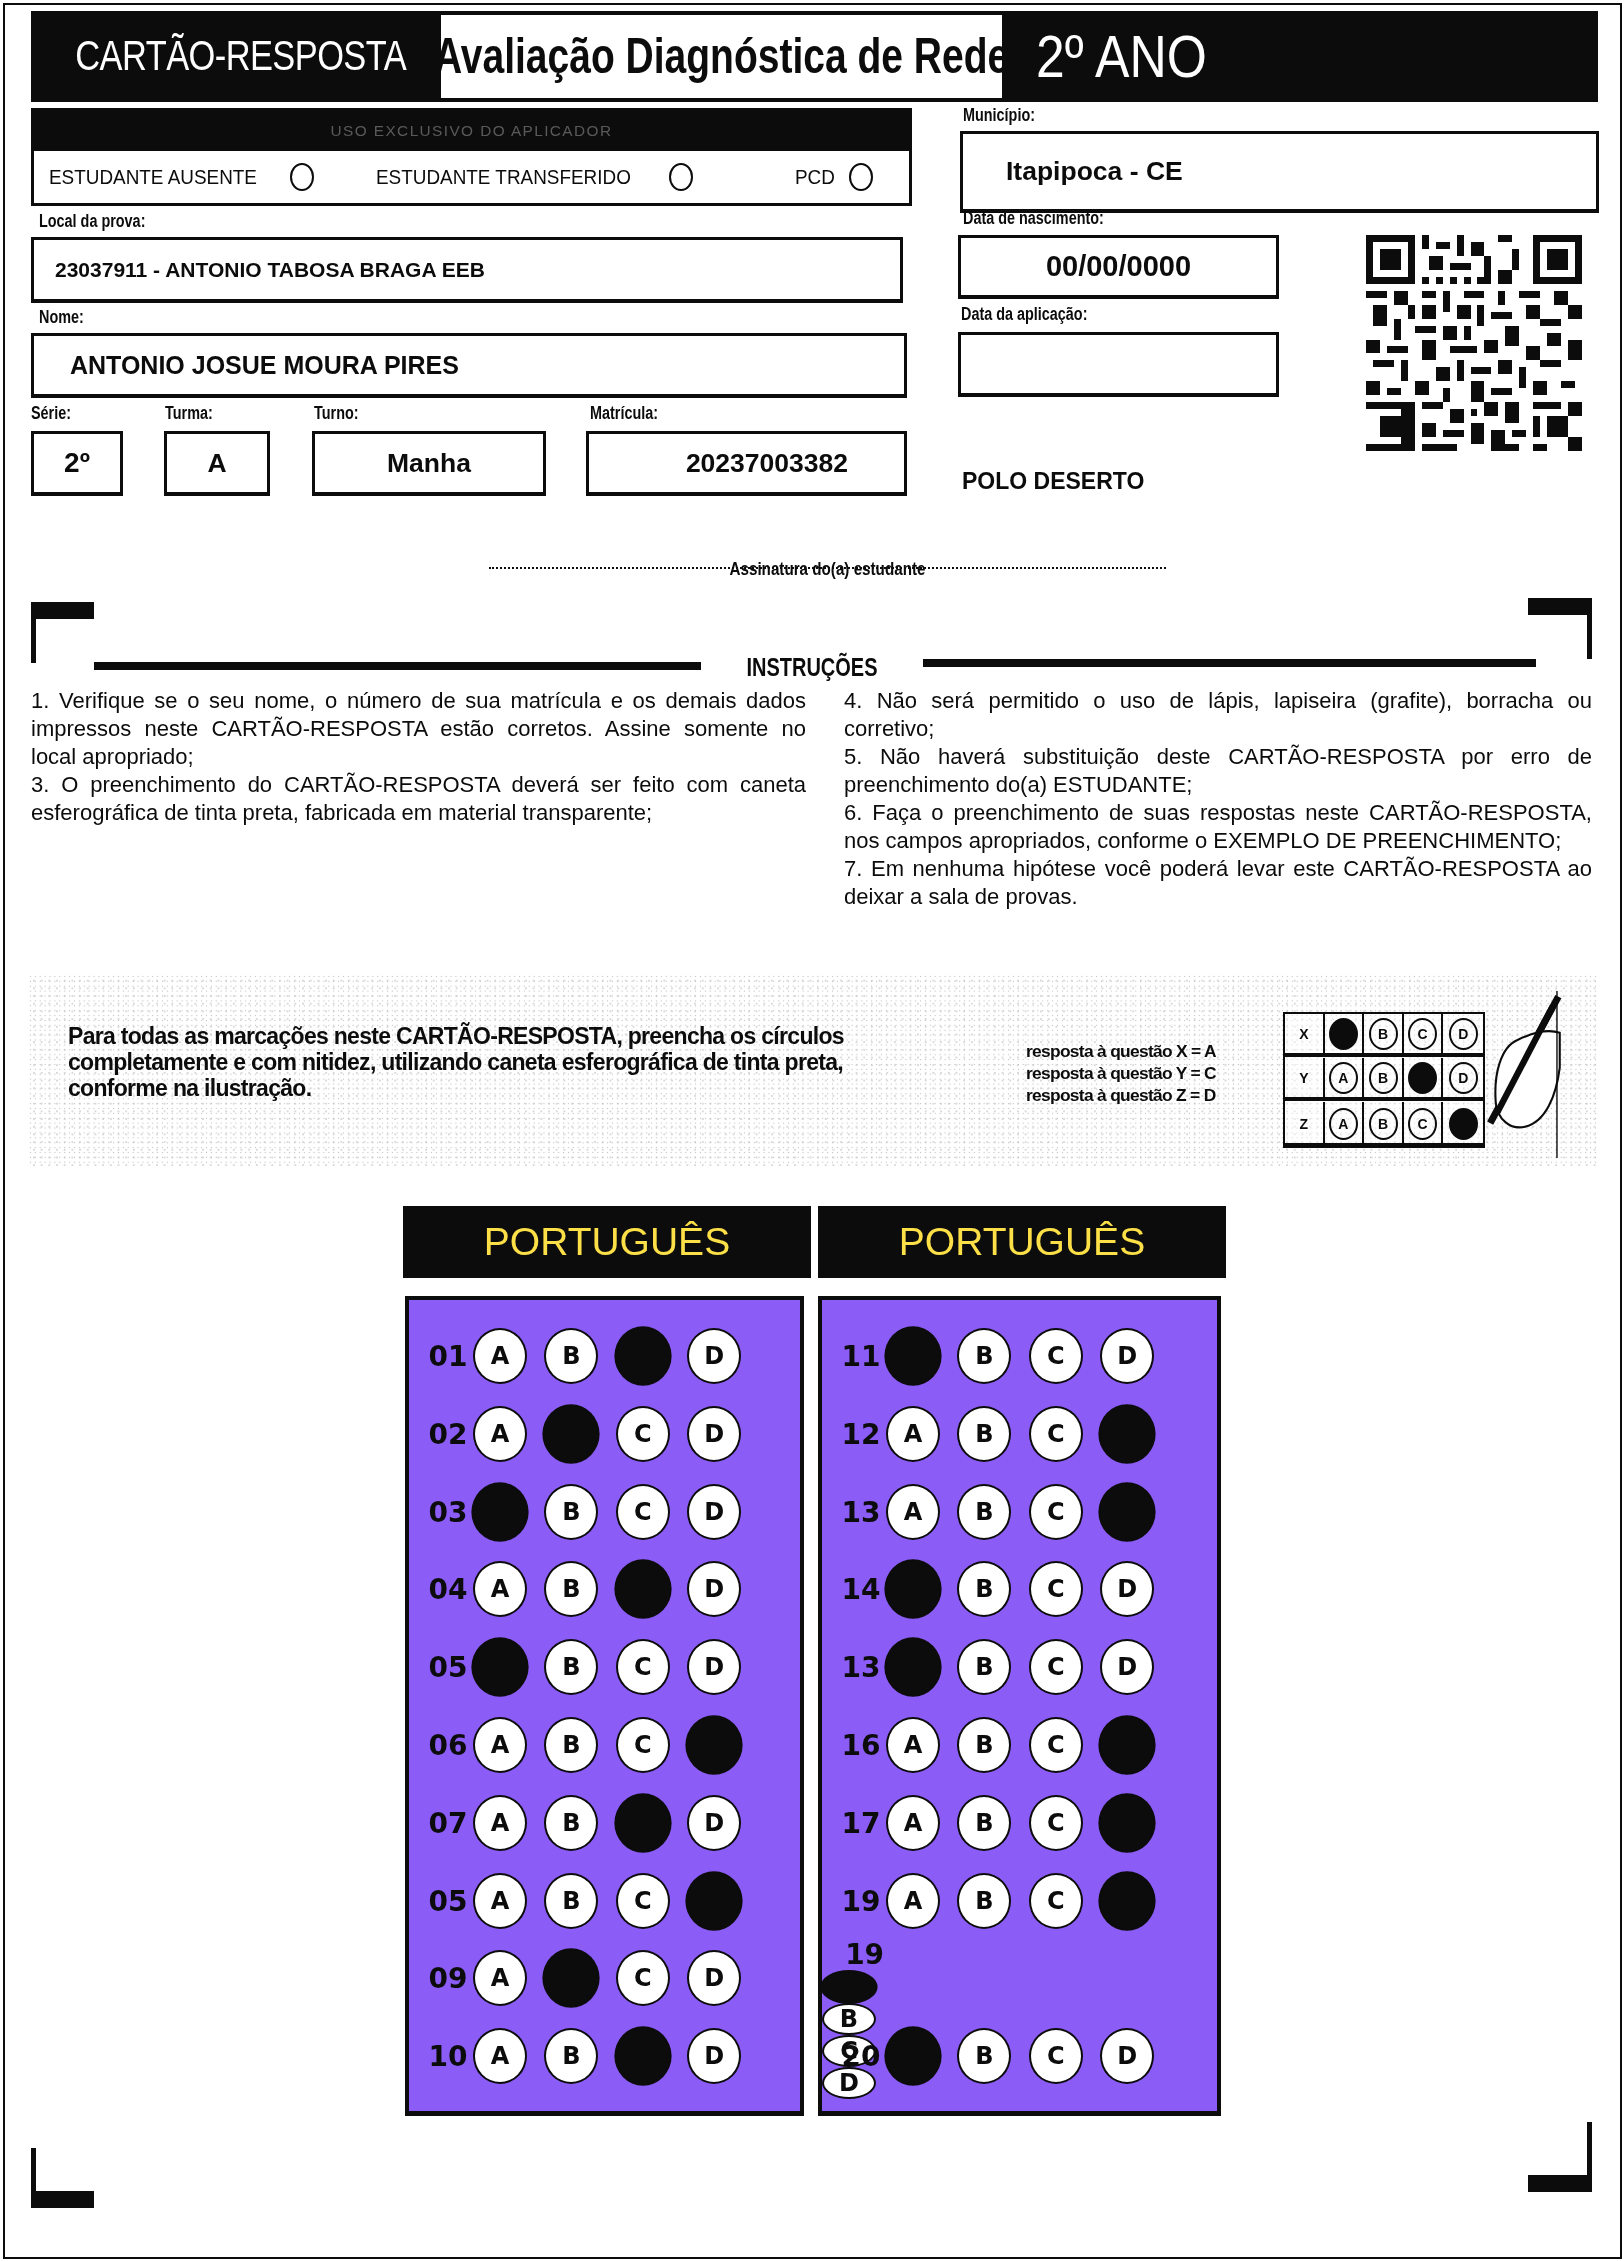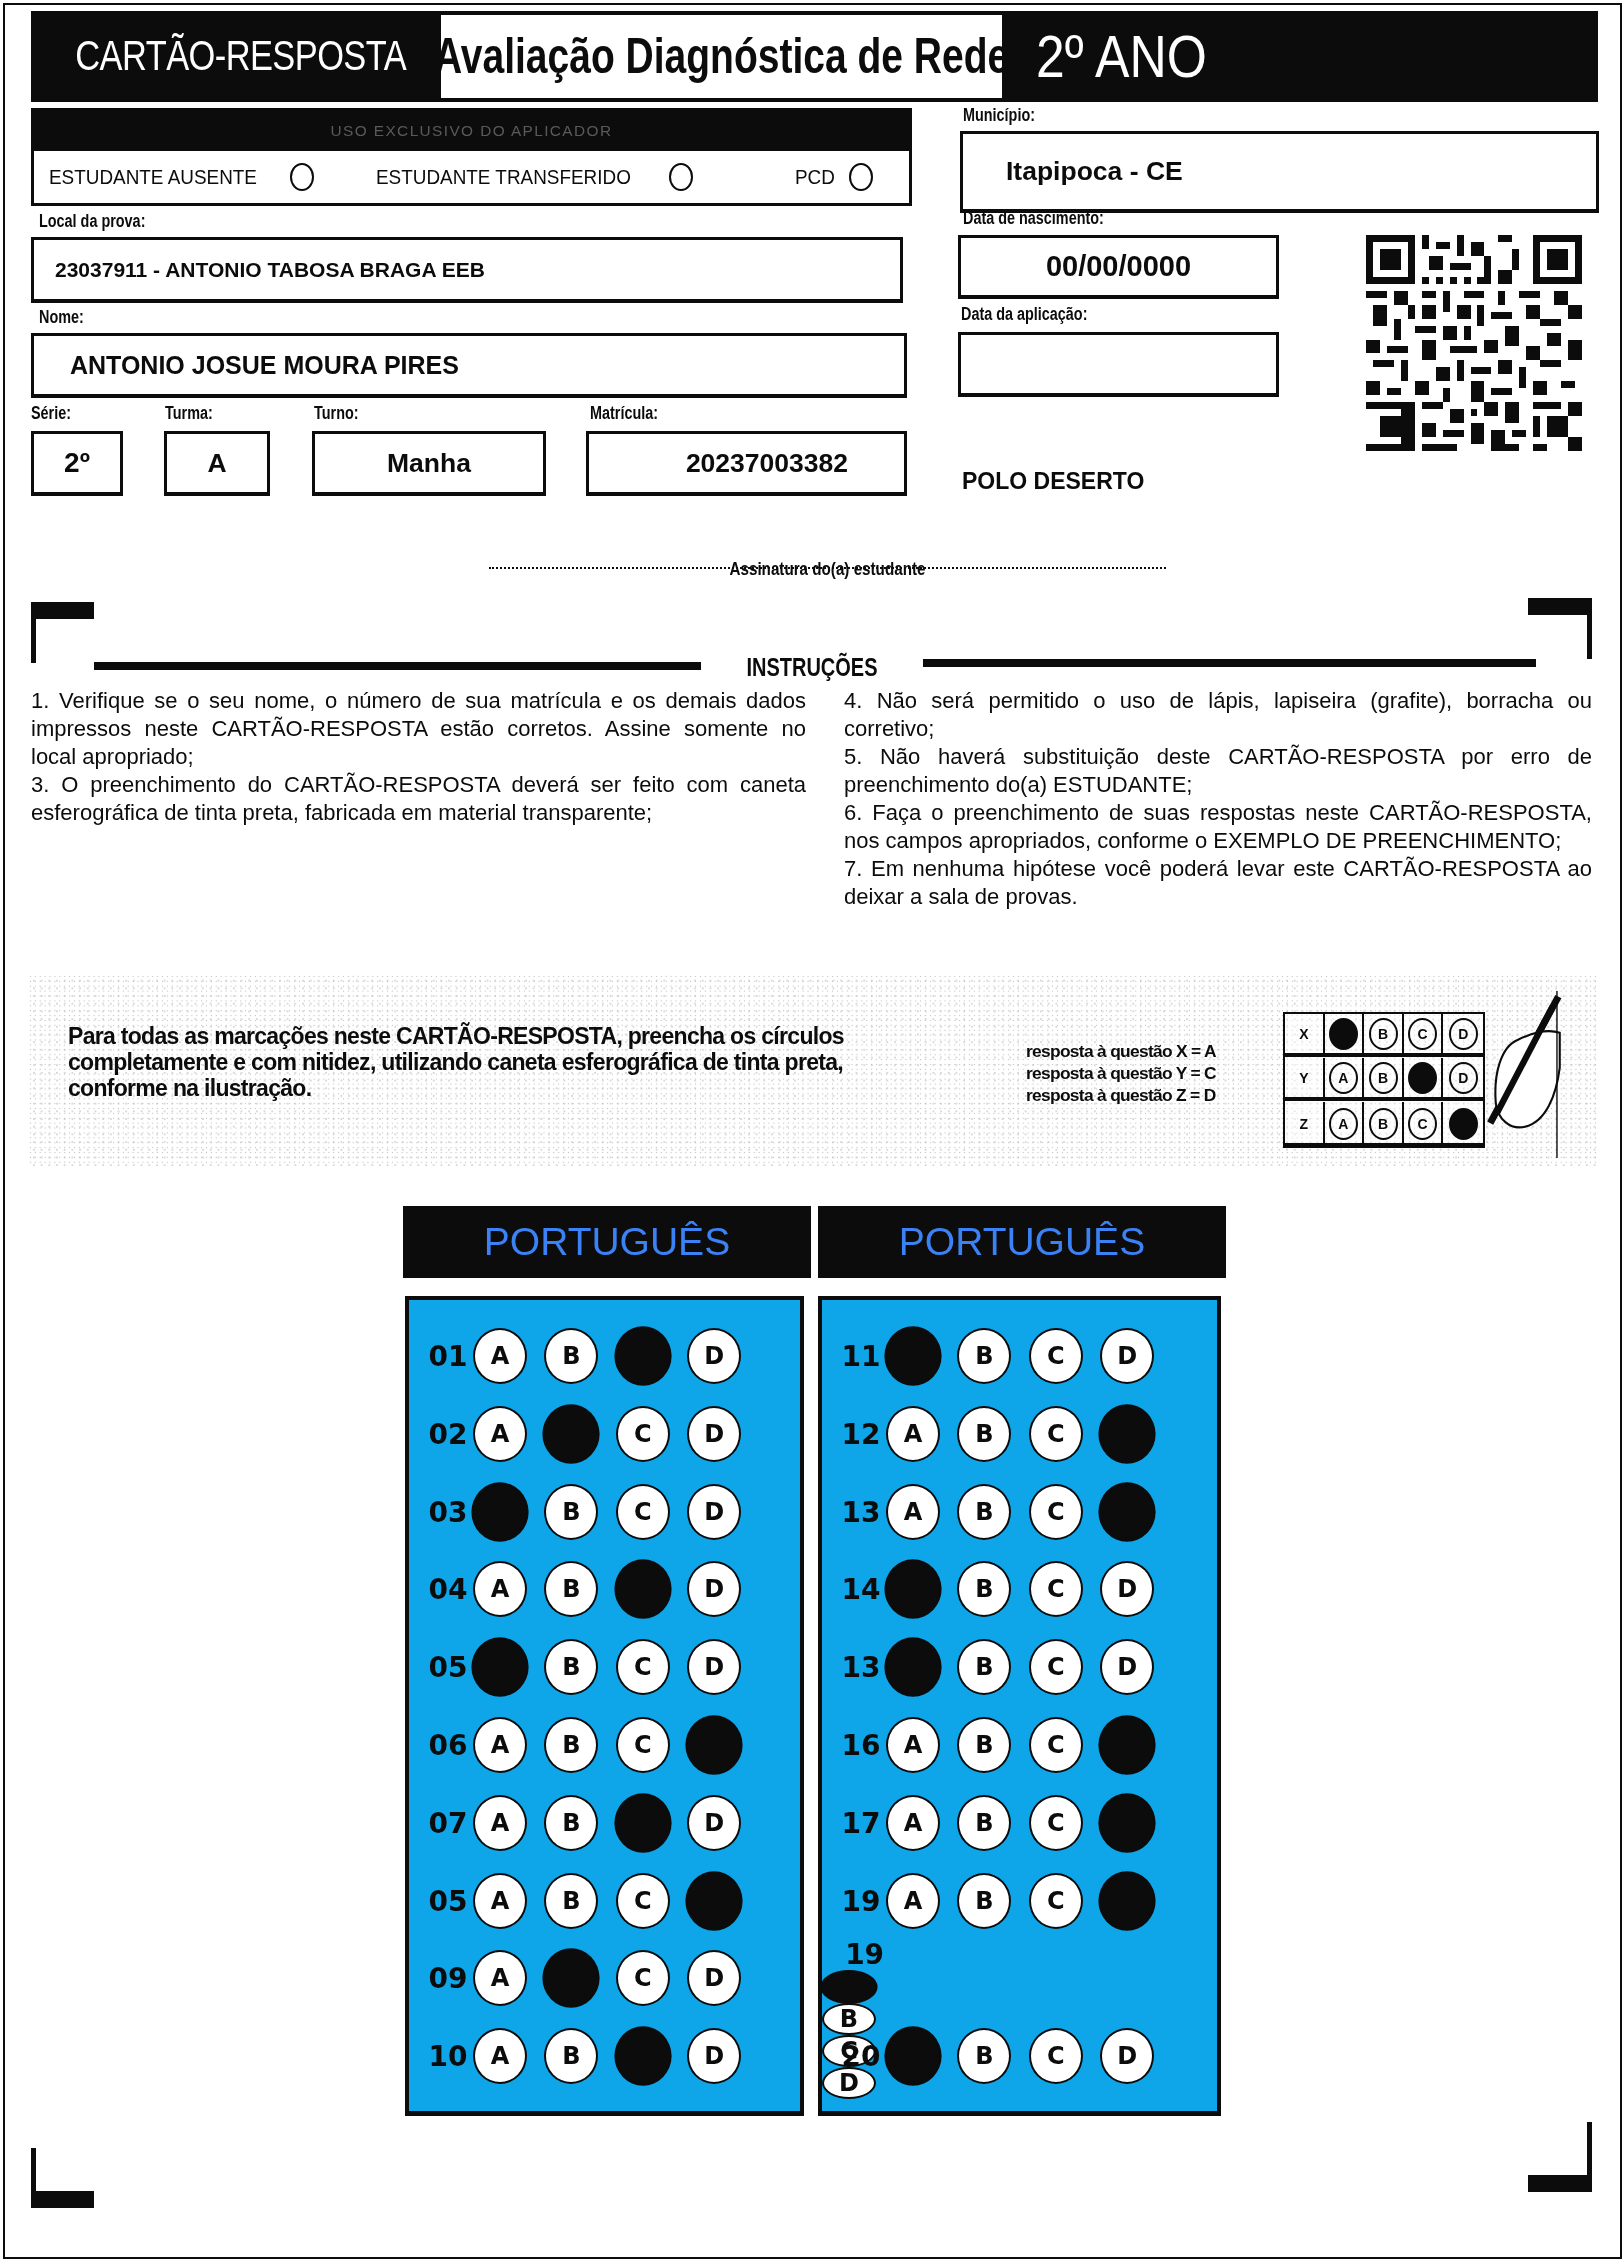--- a/index.html
+++ b/index.html
@@ -62,26 +62,26 @@
   .ex-grid { left: 1283px; top: 1012px; width: 202px; height: 136px; border: 2.8px solid #0c0c0c; border-bottom-width: 5.6px; background: rgba(255,255,255,0.4); }
   .ex-row { position:absolute; left:0; right:0; height: 43px; display:flex; border-bottom: 4.2px solid #0c0c0c; }
   .ex-row:last-child { border-bottom: none; }
   .ex-cell { width: 40px; height: 100%; border-right: 2.1px solid #0c0c0c; display:flex; align-items:center; justify-content:center; font-size: 14px; font-weight: bold; }
   .ex-cell:last-child { border-right: none; }
   .ex-bub { width: 29px; height: 32px; border: 2.1px solid #0c0c0c; border-radius: 50%; display:flex; align-items:center; justify-content:center; font-size: 14px; font-weight:bold; }
   .ex-bub.filled { background:#0c0c0c; color: transparent; }
   .pen { left: 1469px; top: 991px; width: 98px; height: 167px; }
 
   
-  .subj { top: 1206px; height: 72px; background:#0c0c0c; color:#3b82f6; display:flex; align-items:center; justify-content:center; font-size: 39px; }
+  .subj { top: 1206px; height: 72px; background:#0c0c0c; color:#fde047; display:flex; align-items:center; justify-content:center; font-size: 39px; }
   .subj-l { left: 403px; width: 408px; }
   .subj-r { left: 818px; width: 408px; }
 
   
-  .grid { top: 1296px; height: 820px; border: 4.2px solid #0c0c0c; border-bottom-width: 5.6px; background:#0ea5e9; }
+  .grid { top: 1296px; height: 820px; border: 4.2px solid #0c0c0c; border-bottom-width: 5.6px; background:#8b5cf6; }
   .grid-l { left: 405px; width: 399px; }
   .grid-r { left: 818px; width: 403px; }
   .q-row { position:absolute; left: 0; height: 56px; display:flex; align-items:center; }
   .q-num { width: 64px; text-align: right; padding-right: 5.6px; font-size: 28px; font-weight: bold; font-family: "DejaVu Sans", "Liberation Sans", sans-serif; }
   .bubble { width: 54px; height: 56px; border: 2.8px solid #0c0c0c; border-radius: 50%; margin-right: 17.4px; display:flex; align-items:center; justify-content:center; font-size: 24px; font-weight: bold; font-family: "DejaVu Sans", "Liberation Sans", sans-serif; background:#fff; }
   .bubble.filled { background:#0c0c0c; color: transparent; border-color:#0c0c0c; transform: scale(1.06); }
 </style>
 </head>
 <body>
 

